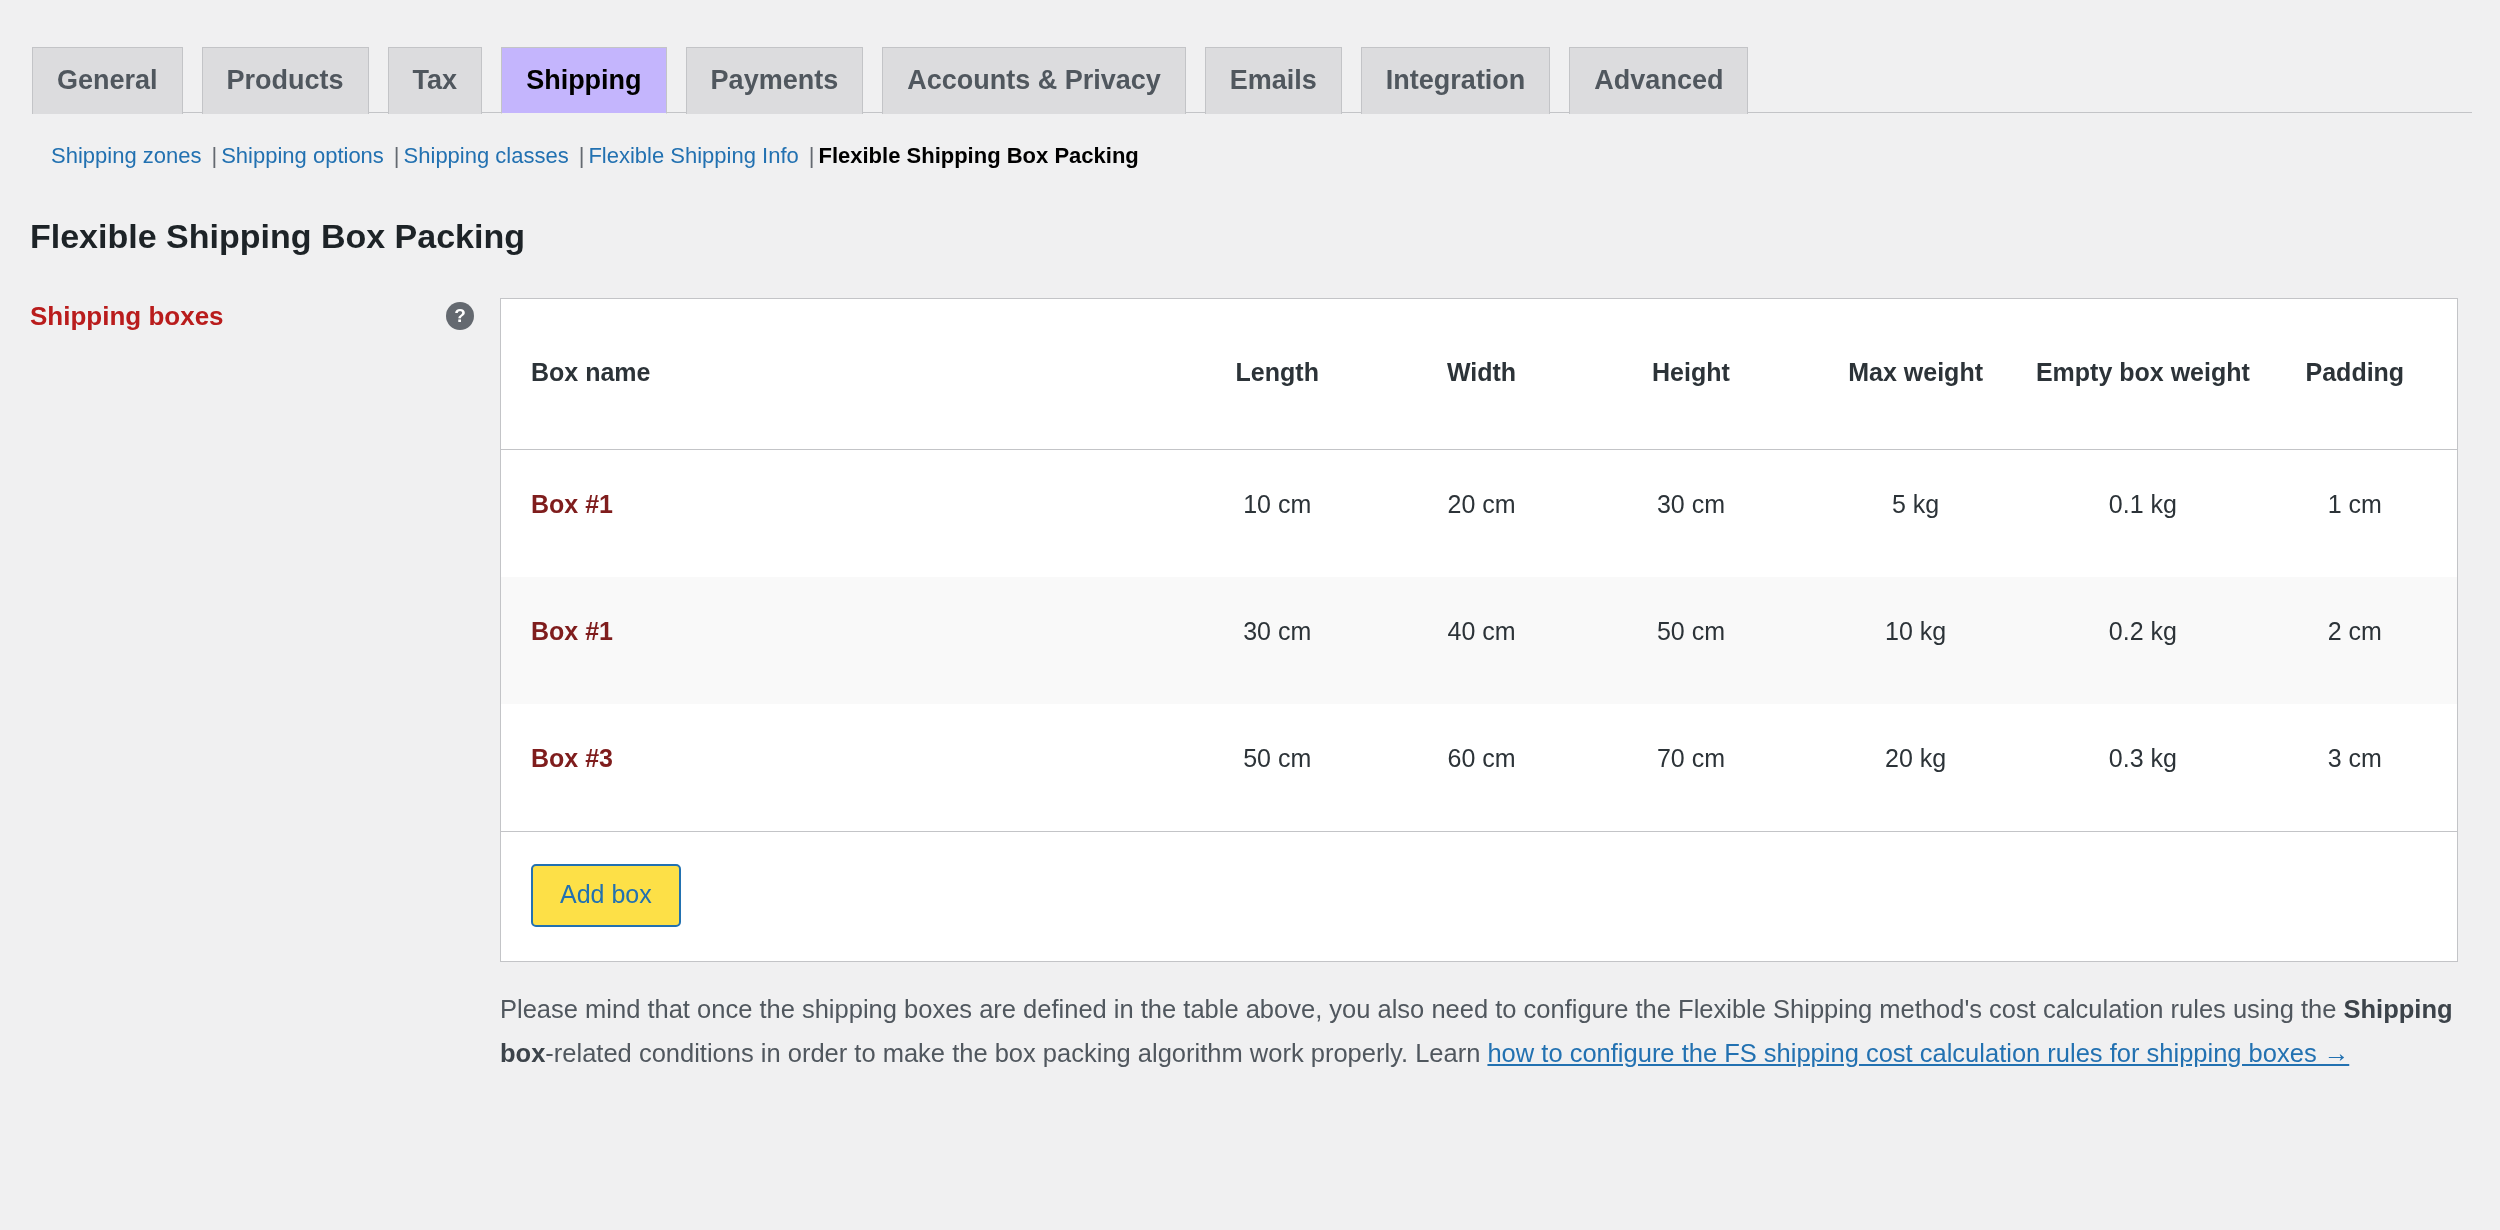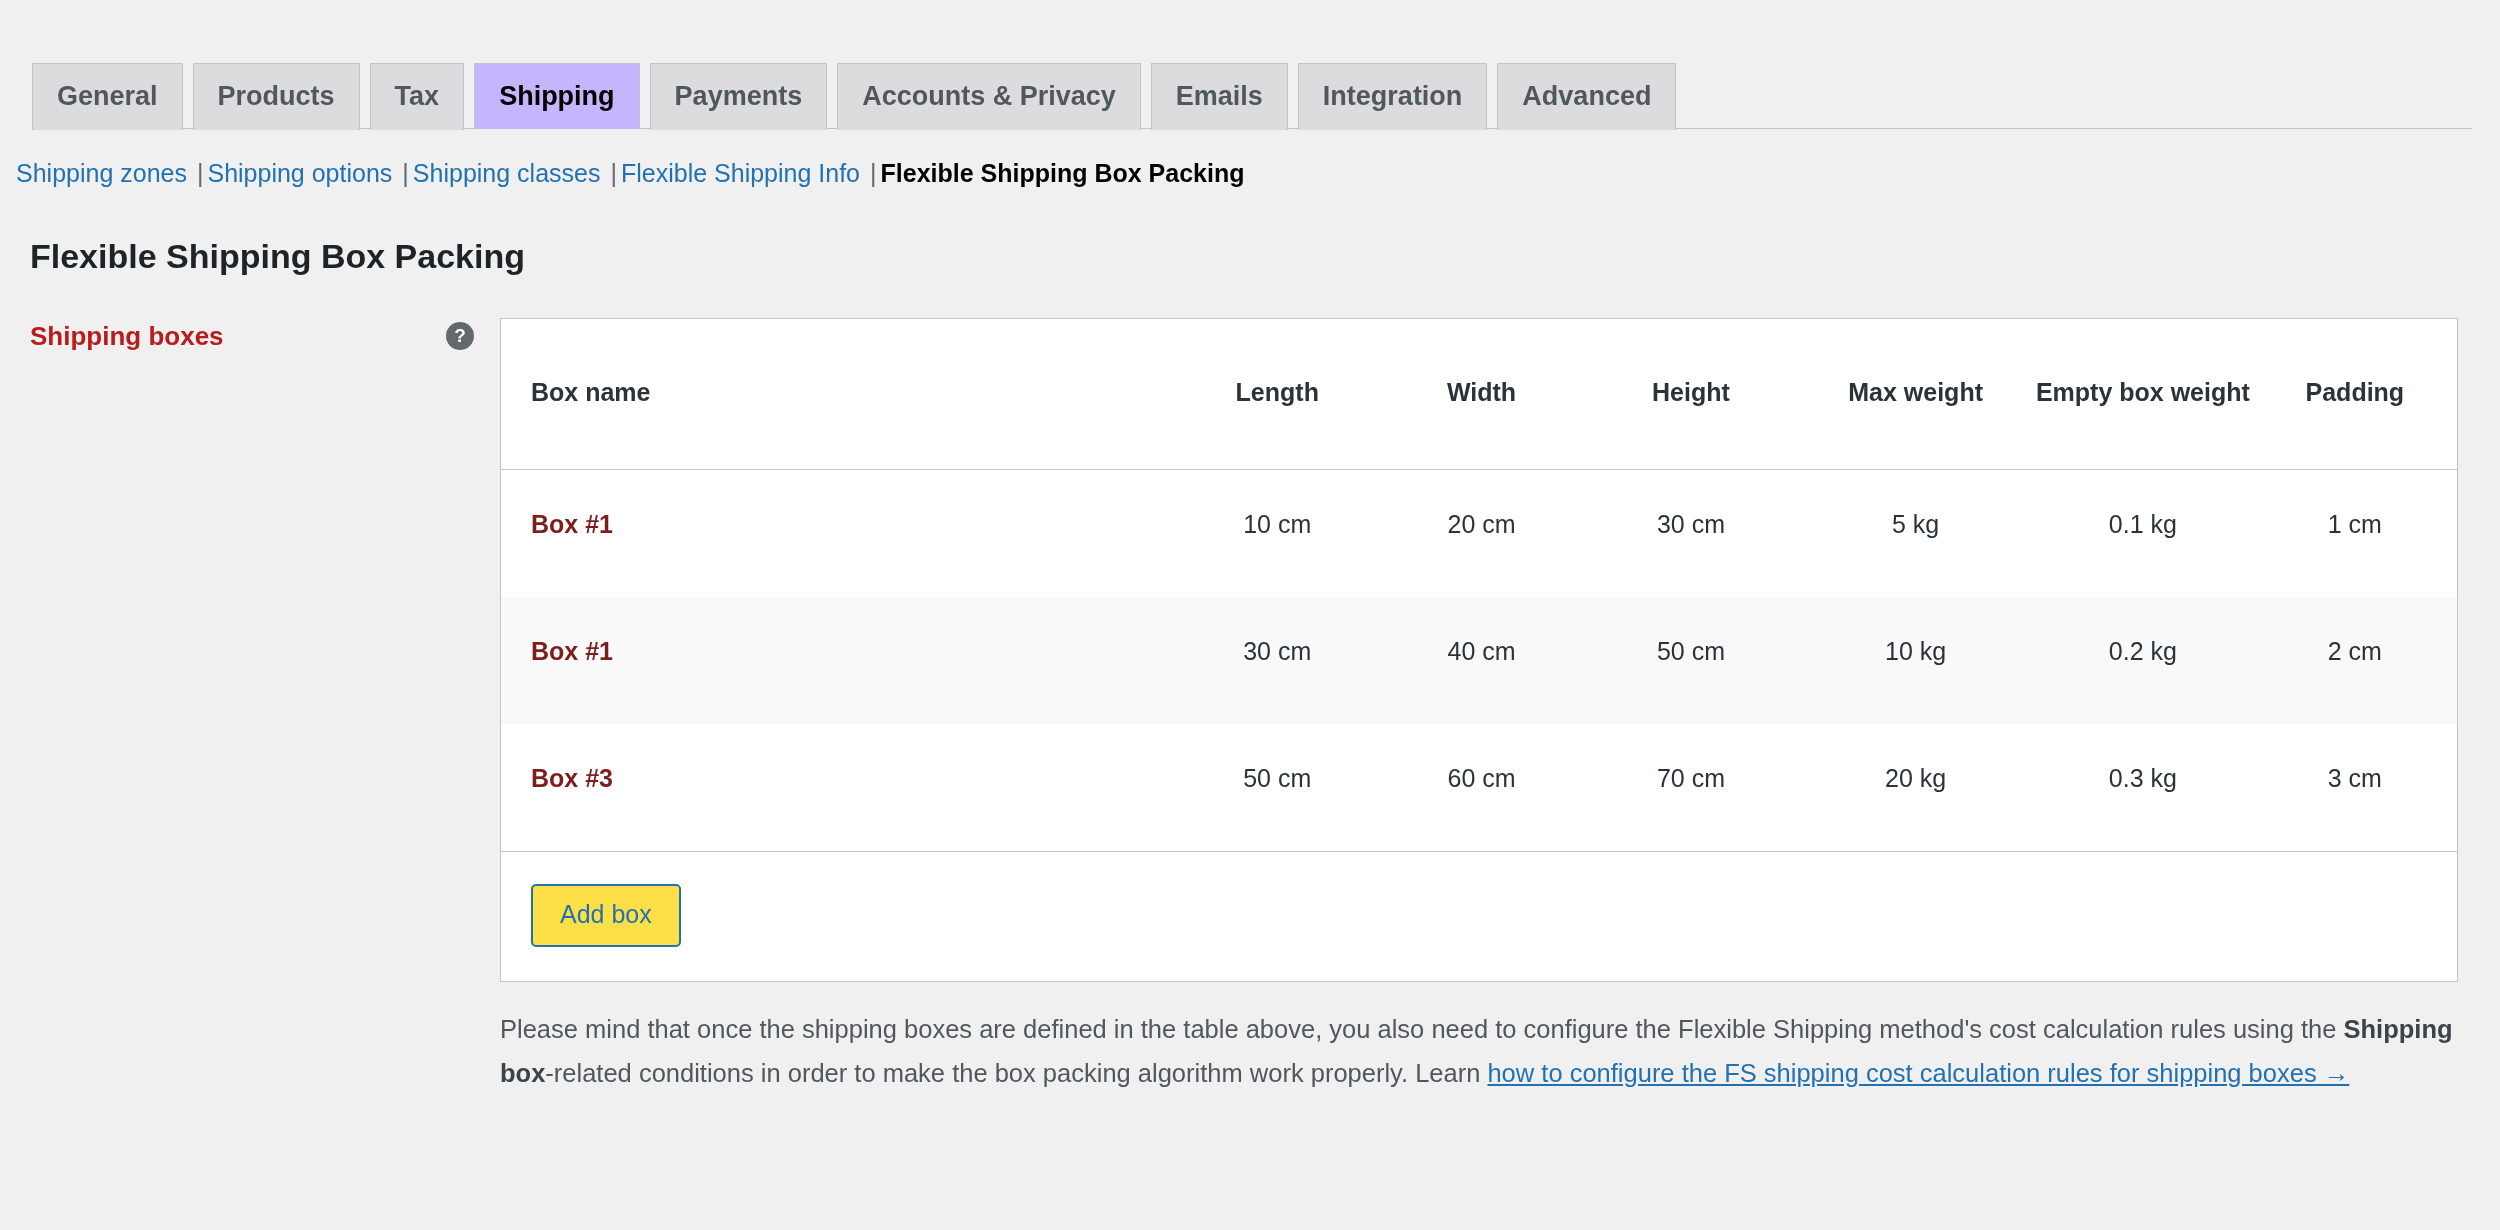--- a/index.html
+++ b/index.html
@@ -13,26 +13,27 @@
     height: 1230px;
     font-family: "Liberation Sans", sans-serif;
     color: #1d2327;
     -webkit-font-smoothing: antialiased;
     overflow: hidden;
   }
 
   
   .nav-tab-wrapper {
     position: relative;
-    margin: 16px 0 0 0;
+    margin: 0 0 0 0;
     padding: 0 0 0 32px;
     height: 113px;
     box-sizing: border-box;
     display: flex;
     align-items: flex-end;
+    gap: 9px;
   }
   .nav-tab-wrapper::after {
     content: "";
     position: absolute;
     left: 32px;
     right: 28px;
     bottom: 0;
     height: 1px;
     background: #c3c4c7;
   }
@@ -57,23 +58,23 @@
   }
   .nav-tab.is-active {
     background: #c4b5fd;
     border-bottom: 1px solid #f0f0f1;
     color: #000;
     z-index: 3;
   }
 
   
   .subsubsub {
-    margin: 28px 0 0 16px;
+    margin: 28px 0 0 51px;
     padding: 0;
-    font-size: 25px;
+    font-size: 22px;
     line-height: 1.35;
     color: #50575e;
     white-space: nowrap;
   }
   .subsubsub a {
     color: #2271b1;
     text-decoration: none;
     cursor: pointer;
   }
   .subsubsub .current {

